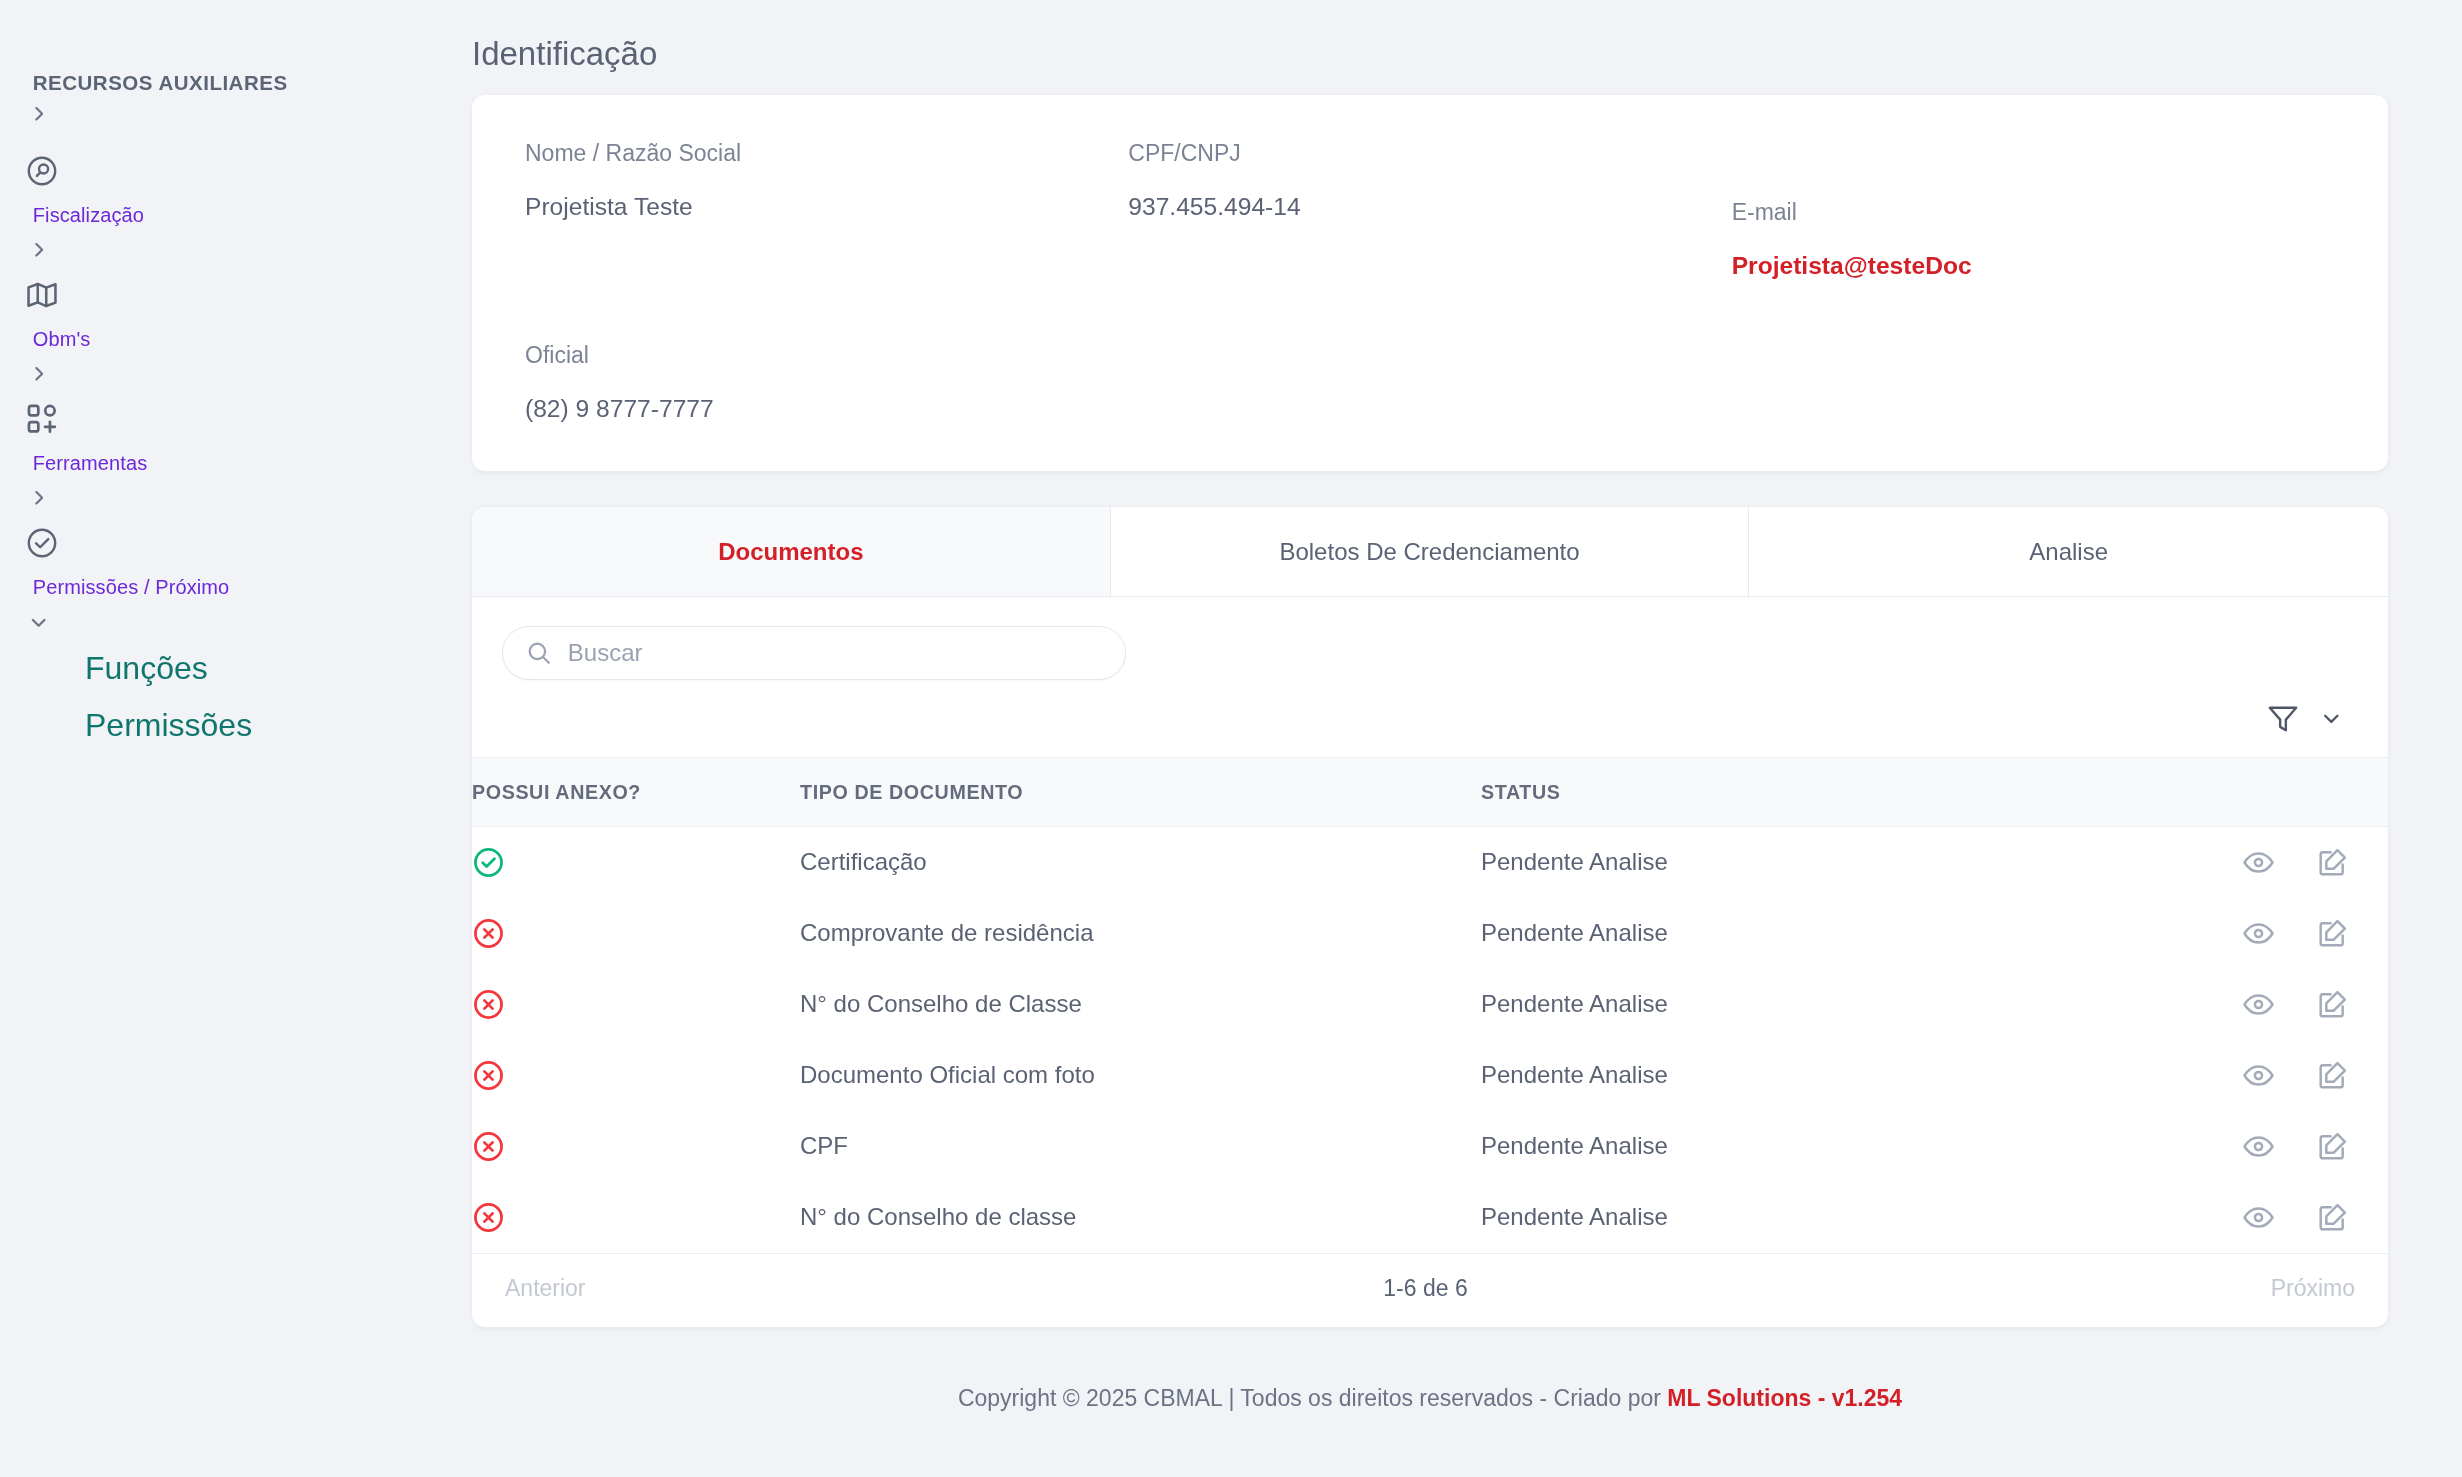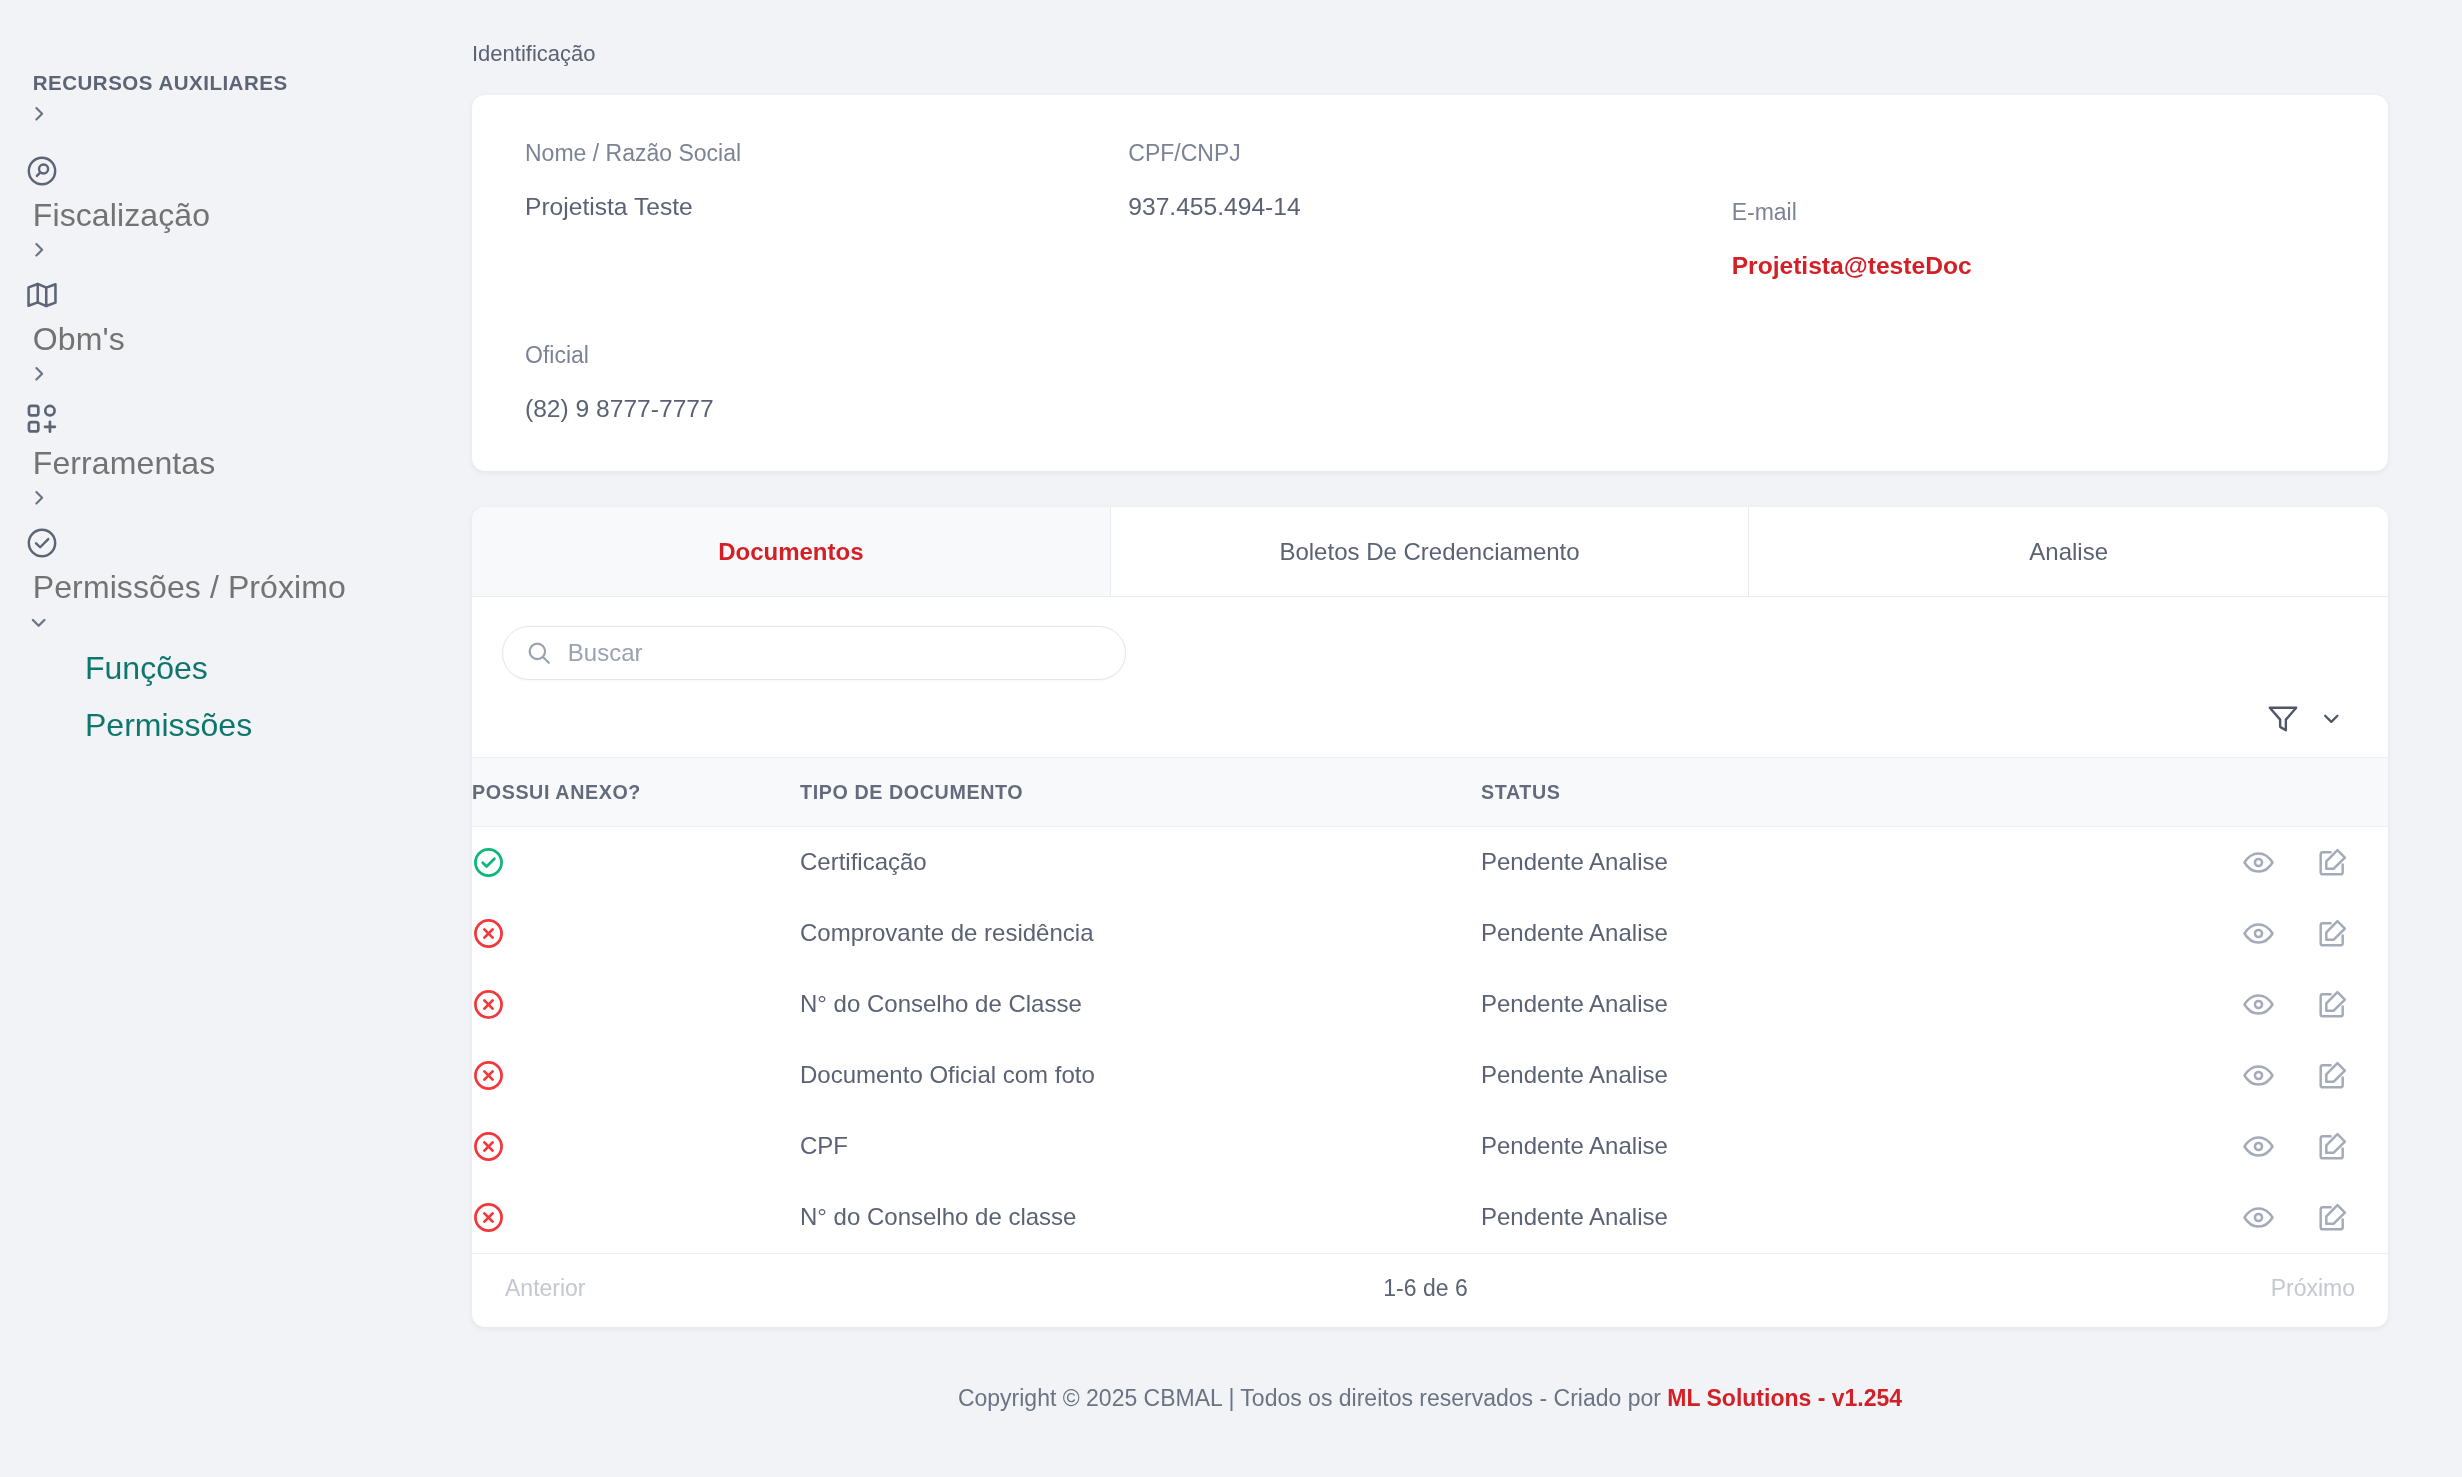--- a/index.html
+++ b/index.html
@@ -46,23 +46,23 @@
     width: 44px;
     height: 44px;
     display: flex;
     align-items: center;
     justify-content: flex-start;
     margin-top: 1.6px;
   }
 
   .nav-item .nav-label {
     flex: 1 1 auto;
-    font-size: 32px;
+    font-size: 20px;
     line-height: 34px;
-    color: #737373;
+    color: #6d28d9;
     font-weight: 400;
     padding-top: 4.9px;
     padding-left: 8.2px;
     letter-spacing: 0.1px;
   }
 
   .nav-item.section .nav-label {
     font-size: 20.5px;
     line-height: 26px;
     font-weight: 700;
@@ -95,21 +95,21 @@
   .spacer-28 { height: 23px; }
 
   
   .main {
     flex: 1 1 auto;
     padding: 0 74px 0 0;
     position: relative;
   }
 
   .page-title {
-    font-size: 22px;
+    font-size: 33px;
     line-height: 41px;
     color: #5a6274;
     font-weight: 400;
     padding: 33px 0 21.3px 0;
     margin-left: 0;
   }
 
   .card {
     background: #ffffff;
     border-radius: 13px;

